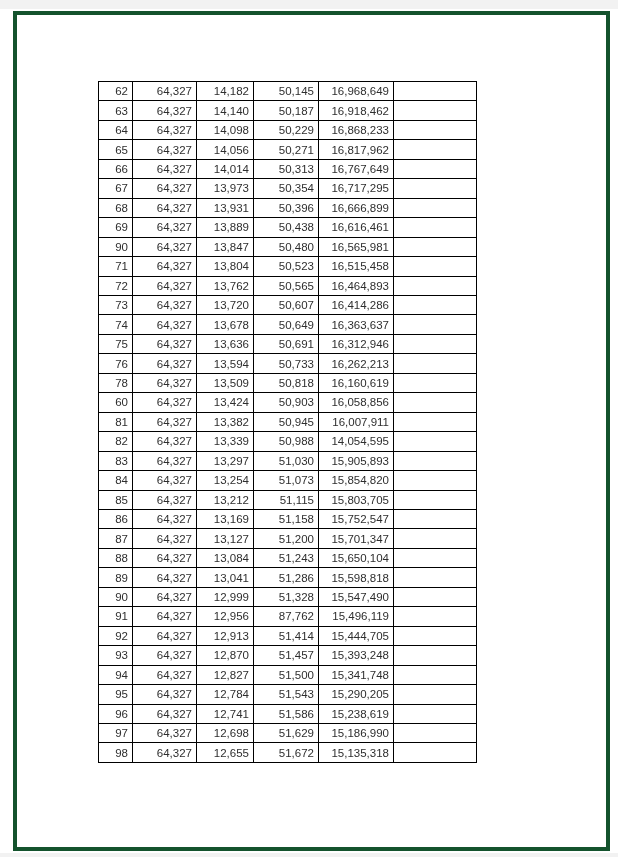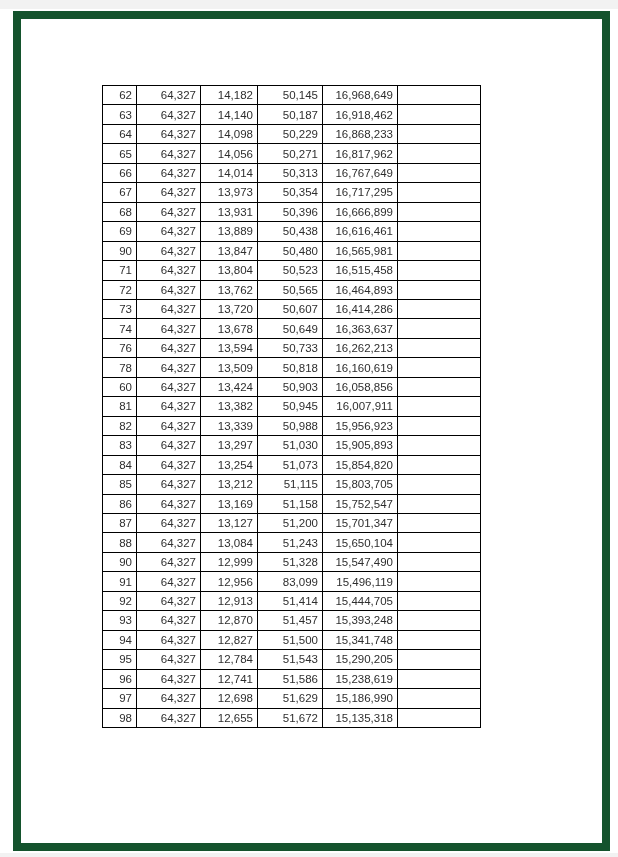--- a/index.html
+++ b/index.html
@@ -22,21 +22,21 @@
     height: 844px;
     background: #ffffff;
   }
   .page {
     position: absolute;
     left: 13px;
     top: 2px; 
     width: 597px;
     height: 840px;
     box-sizing: border-box;
-    border: 8px solid #14532d;
+    border: 4px solid #14532d;
     background: #ffffff;
   }
   table.grid {
     position: absolute;
     left: 81px;
     top: 66px;
     border-collapse: collapse;
     table-layout: fixed;
   }
   table.grid td {
@@ -174,20 +174,28 @@
           </tr>
           <tr>
             <td>74</td>
             <td>64,327</td>
             <td>13,678</td>
             <td>50,649</td>
             <td>16,363,637</td>
             <td class="empty-col"></td>
           </tr>
           <tr>
+            <td>75</td>
+            <td>64,327</td>
+            <td>13,636</td>
+            <td>50,691</td>
+            <td>16,312,946</td>
+            <td class="empty-col"></td>
+          </tr>
+          <tr>
             <td>76</td>
             <td>64,327</td>
             <td>13,594</td>
             <td>50,733</td>
             <td>16,262,213</td>
             <td class="empty-col"></td>
           </tr>
           <tr>
             <td>78</td>
             <td>64,327</td>
@@ -210,21 +218,21 @@
             <td>13,382</td>
             <td>50,945</td>
             <td>16,007,911</td>
             <td class="empty-col"></td>
           </tr>
           <tr>
             <td>82</td>
             <td>64,327</td>
             <td>13,339</td>
             <td>50,988</td>
-            <td>15,956,923</td>
+            <td>14,054,595</td>
             <td class="empty-col"></td>
           </tr>
           <tr>
             <td>83</td>
             <td>64,327</td>
             <td>13,297</td>
             <td>51,030</td>
             <td>15,905,893</td>
             <td class="empty-col"></td>
           </tr>
@@ -262,32 +270,40 @@
           </tr>
           <tr>
             <td>88</td>
             <td>64,327</td>
             <td>13,084</td>
             <td>51,243</td>
             <td>15,650,104</td>
             <td class="empty-col"></td>
           </tr>
           <tr>
+            <td>89</td>
+            <td>64,327</td>
+            <td>13,041</td>
+            <td>51,286</td>
+            <td>15,598,818</td>
+            <td class="empty-col"></td>
+          </tr>
+          <tr>
             <td>90</td>
             <td>64,327</td>
             <td>12,999</td>
             <td>51,328</td>
             <td>15,547,490</td>
             <td class="empty-col"></td>
           </tr>
           <tr>
             <td>91</td>
             <td>64,327</td>
             <td>12,956</td>
-            <td>83,099</td>
+            <td>87,762</td>
             <td>15,496,119</td>
             <td class="empty-col"></td>
           </tr>
           <tr>
             <td>92</td>
             <td>64,327</td>
             <td>12,913</td>
             <td>51,414</td>
             <td>15,444,705</td>
             <td class="empty-col"></td>

